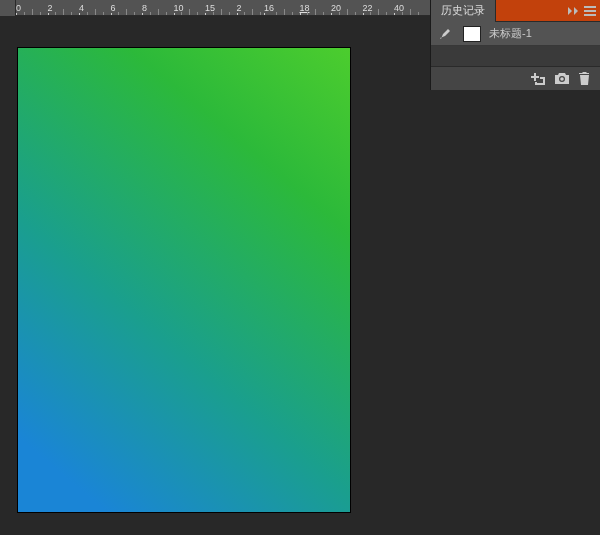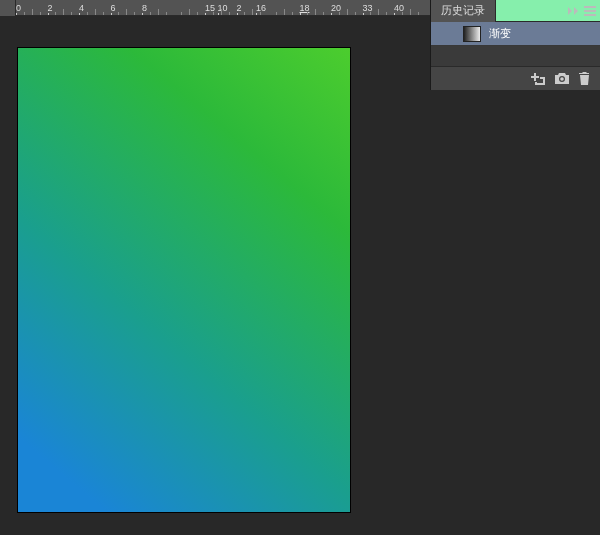--- a/index.html
+++ b/index.html
@@ -69,21 +69,21 @@
 }
 .panel {
   position: absolute;
   top: 0; right: 0;
   width: 170px;
   background: #454545;
   border-left: 1px solid #1a1a1a;
 }
 .panel-tabs {
   height: 22px;
-  background: #86efac;
+  background: #c2410c;
   display: flex;
   align-items: center;
   border-bottom: 1px solid #2a2a2a;
   position: relative;
 }
 .tab {
   padding: 4px 10px;
   background: #535353;
   border-right: 1px solid #2a2a2a;
   font-size: 11px;
@@ -174,45 +174,45 @@
       <span class="subtick m" style="left: 78.75px;"></span>
       <span class="subtick" style="left: 86.625px;"></span>
       <span class="tick" style="left: 94.5px;">6</span>
       <span class="subtick" style="left: 102.375px;"></span>
       <span class="subtick m" style="left: 110.25px;"></span>
       <span class="subtick" style="left: 118.125px;"></span>
       <span class="tick" style="left: 126px;">8</span>
       <span class="subtick" style="left: 133.875px;"></span>
       <span class="subtick m" style="left: 141.75px;"></span>
       <span class="subtick" style="left: 149.625px;"></span>
-      <span class="tick" style="left: 157.5px; margin-left: 44px;">10</span>
+      <span class="tick" style="left: 157.5px;">10</span>
       <span class="subtick" style="left: 165.375px;"></span>
       <span class="subtick m" style="left: 173.25px;"></span>
       <span class="subtick" style="left: 181.125px;"></span>
       <span class="tick" style="left: 189px;">15</span>
       <span class="subtick" style="left: 196.875px;"></span>
       <span class="subtick m" style="left: 204.75px;"></span>
       <span class="subtick" style="left: 212.625px;"></span>
       <span class="tick" style="left: 220.5px;">2</span>
       <span class="subtick" style="left: 228.375px;"></span>
       <span class="subtick m" style="left: 236.25px;"></span>
       <span class="subtick" style="left: 244.125px;"></span>
-      <span class="tick" style="left: 240px;">16</span>
+      <span class="tick" style="left: 248px;">16</span>
       <span class="subtick" style="left: 259.875px;"></span>
       <span class="subtick m" style="left: 267.75px;"></span>
       <span class="subtick" style="left: 275.625px;"></span>
       <span class="tick" style="left: 283.5px; text-decoration: underline;">18</span>
       <span class="subtick" style="left: 291.375px;"></span>
       <span class="subtick m" style="left: 299.25px;"></span>
       <span class="subtick" style="left: 307.125px;"></span>
       <span class="tick" style="left: 315px;">20</span>
       <span class="subtick" style="left: 322.875px;"></span>
       <span class="subtick m" style="left: 330.75px;"></span>
       <span class="subtick" style="left: 338.625px;"></span>
-      <span class="tick" style="left: 346.5px;">33</span>
+      <span class="tick" style="left: 346.5px;">22</span>
       <span class="subtick" style="left: 354.375px;"></span>
       <span class="subtick m" style="left: 362.25px;"></span>
       <span class="subtick" style="left: 370.125px;"></span>
       <span class="tick" style="left: 378px;">40</span>
       <span class="subtick" style="left: 385.875px;"></span>
       <span class="subtick m" style="left: 393.75px;"></span>
       <span class="subtick" style="left: 401.625px;"></span>
     </div>
 </div>
 
@@ -230,24 +230,28 @@
           </svg>
       </span>
       <span class="menu-icon">
         <svg width="12" height="10" viewBox="0 0 12 10">
             <path d="M0 0h12v2H0zm0 4h12v2H0zm0 4h12v2H0z" fill="#bbb"></path>
           </svg>
       </span>
     </div>
   </div>
   <div class="history-list">
-    <div class="history-item selected">
-      <span style="width:16px"></span>
-      <span class="thumb grad"></span>
-      <span>渐变</span>
+    <div class="history-item new-doc">
+      <span class="brush-icon">
+        <svg width="14" height="14" viewBox="0 0 14 14">
+            <path d="M2 12l2-5 5-5 2 2-5 5-5 2z" fill="#ccc"></path>
+          </svg>
+      </span>
+      <span class="thumb"></span>
+      <span>未标题-1</span>
     </div>
     <div class="history-empty"></div>
   </div>
   <div class="panel-footer">
     <span class="footer-icon">
       <svg width="14" height="12" viewBox="0 0 14 12">
           <path d="M3 0v3H0v2h3v3h2V5h3V3H5V0H3zm6 4h5v8H4V9h2v1h6V6h-3V4z" fill="#ccc"></path>
         </svg>
     </span>
     <span class="footer-icon">

